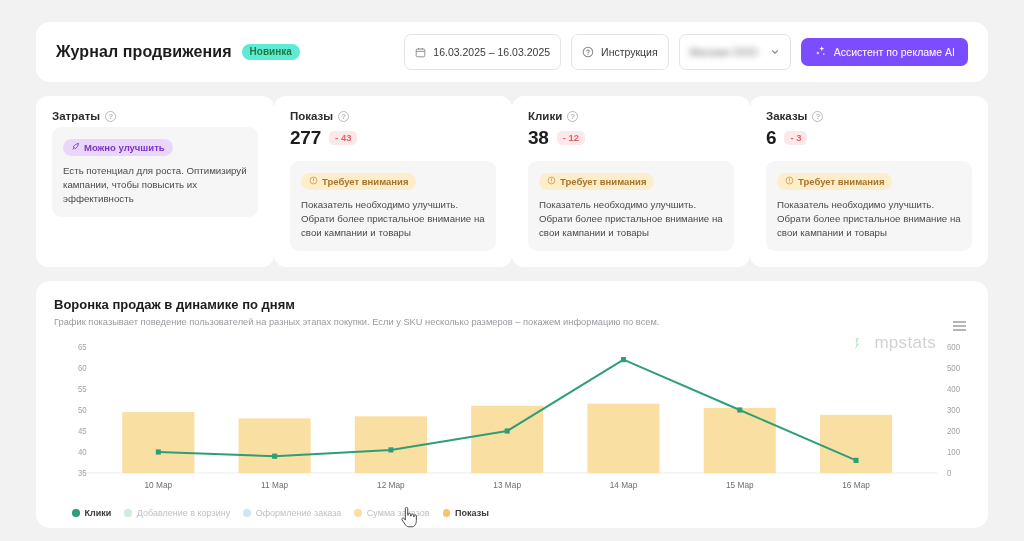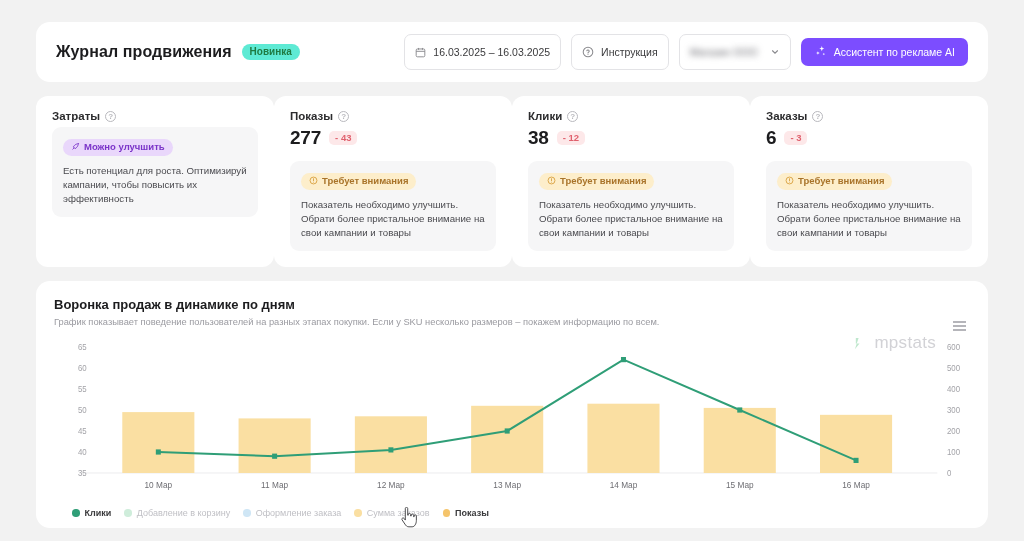--- a/index.html
+++ b/index.html
@@ -53,21 +53,21 @@
     color: #b9b9be; font-size: 8px; line-height: 9px; text-align: center; font-weight: 600;
     display: inline-block; flex: 0 0 auto;
   }
   .card-value-row { display: flex; align-items: center; gap: 8px; margin-bottom: 12px; }
   .card-value { font-size: 19px; font-weight: 700; color: #1c1c1e; letter-spacing: -.2px; }
   .delta { font-size: 9.5px; font-weight: 600; padding: 2.5px 6px; border-radius: 5px; line-height: 1; white-space: nowrap; }
   .delta.pos { background: #e4f5e9; color: #38936a; }
   .delta.neg { background: #fde8e9; color: #e0616e; }
 
   .advice { background: #f6f6f7; border-radius: 9px; padding: 10px 11px 11px; }
-  .pill { display: inline-flex; gap: 4px; font-size: 9.5px; font-weight: 600;
+  .pill { display: inline-flex; align-items: center; gap: 4px; font-size: 9.5px; font-weight: 600;
           padding: 3.5px 8px; border-radius: 11px; line-height: 1; margin-bottom: 8px; }
   .pill.purple { background: #e9d7fb; color: #7b34c9; }
   .pill.amber  { background: #fdeecb; color: #a9742a; }
   .advice-text { font-size: 9.7px; line-height: 1.45; color: #4a4a4f; }
 
   
   .chart-card { background: #fff; border-radius: 14px; padding: 16px 18px 10px; flex: 1 1 auto; position: relative; }
   .chart-title { font-size: 13px; font-weight: 700; color: #1c1c1e; margin-bottom: 5px; }
   .chart-sub { font-size: 9.3px; color: #9a9aa0; margin-bottom: 4px; }
   .hamburger { position: absolute; top: 40px; right: 22px; display: flex; flex-direction: column; gap: 2.5px; cursor: pointer; }

